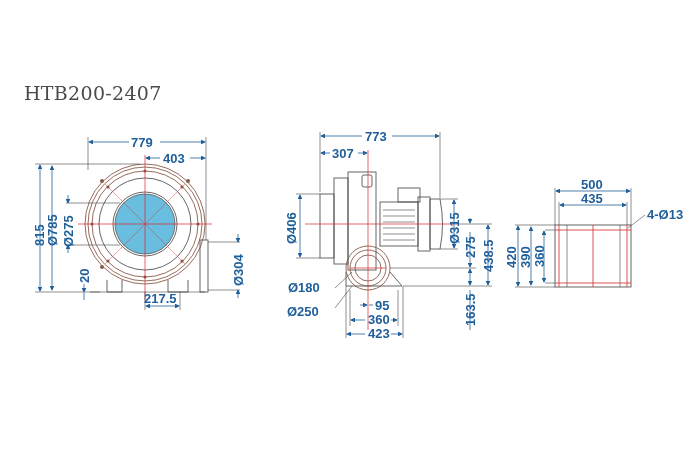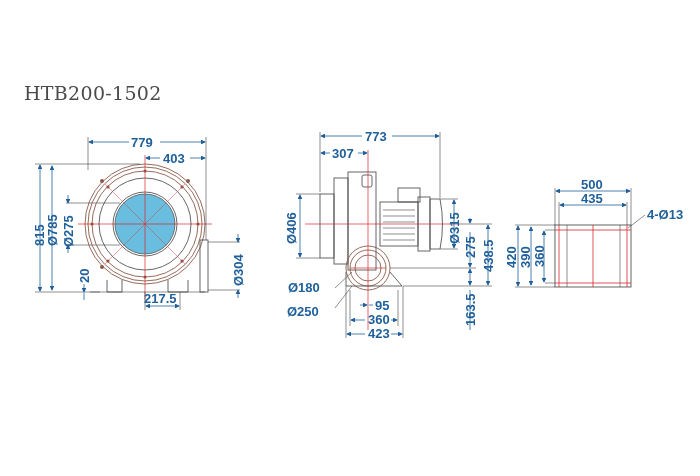--- a/index.html
+++ b/index.html
@@ -10,21 +10,21 @@
   .dl{stroke:#1f5f9a;stroke-width:0.8;fill:none;}
   .ext{stroke:#444;stroke-width:0.6;fill:none;}
   .body{stroke:#8a5a4a;stroke-width:0.9;fill:none;}
   .bodyd{stroke:#555;stroke-width:0.9;fill:none;}
   .cen{stroke:#d9262c;stroke-width:0.7;fill:none;}
   .red{stroke:#d9262c;stroke-width:0.8;fill:none;}
 </style>
 </head>
 <body>
 
-<div class="title">HTB200-1502</div>
+<div class="title">HTB200-2407</div>
 
 <svg width="700" height="476" viewBox="0 0 700 476">
   <defs>
     <marker id="ar" markerWidth="6" markerHeight="6" refX="5" refY="3" orient="auto">
       <path d="M0,0 L6,3 L0,6 z" fill="#1f5f9a"></path>
     </marker>
     <marker id="al" markerWidth="6" markerHeight="6" refX="1" refY="3" orient="auto">
       <path d="M6,0 L0,3 L6,6 z" fill="#1f5f9a"></path>
     </marker>
   </defs>

